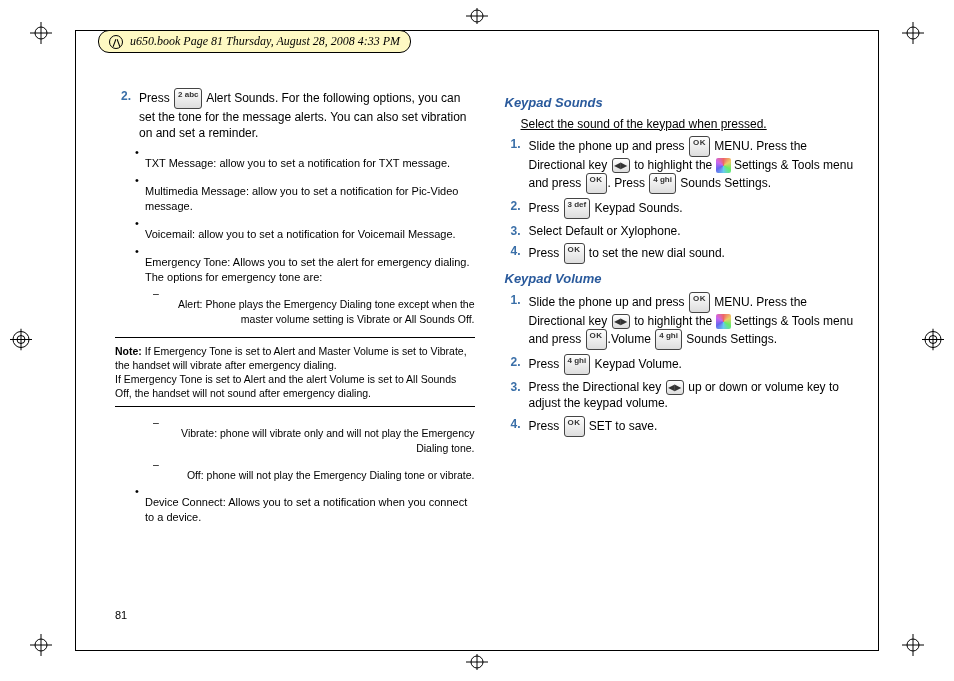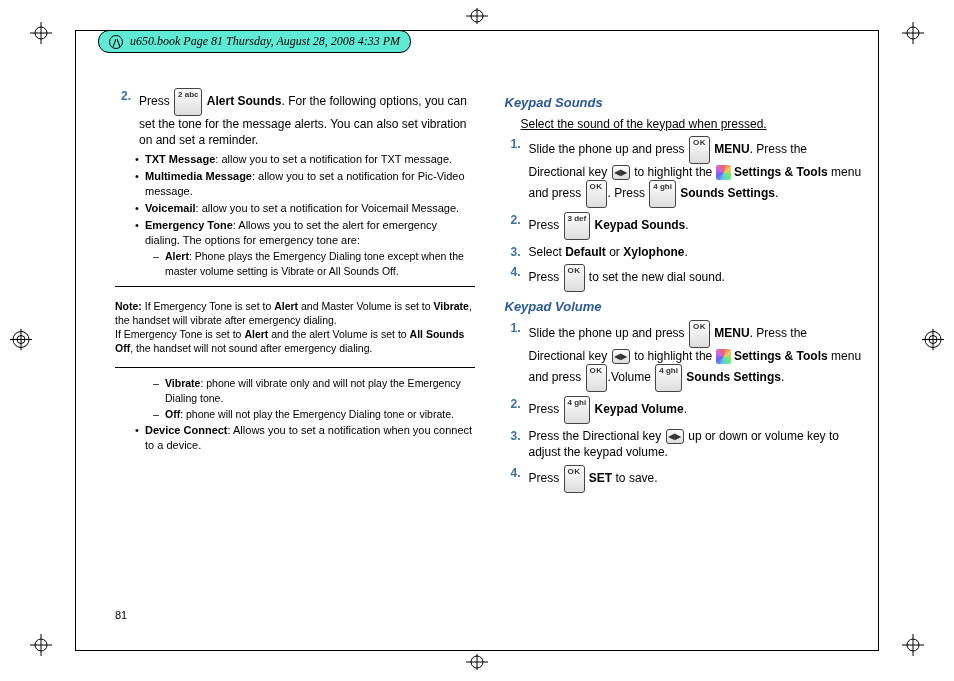--- a/index.html
+++ b/index.html
@@ -29,21 +29,21 @@
     left: 75px; right: 75px; top: 30px; bottom: 30px;
     border: 1px solid #000;
   }
   .header-bar {
     position: absolute;
     left: 98px; top: 30px;
     border: 1px solid #000;
     border-radius: 11px;
     padding: 3px 10px;
     font-size: 12px;
-    background: #5eead4;
+    background: #fef9c3;
     font-family: "Times New Roman", serif;
     font-style: italic;
   }
   .header-bar .icon {
     display: inline-block; width: 14px; height: 14px;
     border: 1px solid #000; border-radius: 50%;
     vertical-align: middle; margin-right: 4px;
     position: relative;
   }
   .header-bar .icon::before, .header-bar .icon::after {
@@ -67,27 +67,27 @@
     padding-right: 8px; flex-shrink: 0;
   }
   .num-step .body { flex: 1; }
 
   .bullet { display: flex; margin: 2px 0 2px 20px; font-size: 11px; }
   .bullet .dot { width: 10px; flex-shrink: 0; }
   .bullet .b-body { flex: 1; font-family: Arial, sans-serif; font-size: 11px; }
 
   .dash { display: flex; margin: 2px 0 2px 38px; font-size: 10.5px; }
   .dash .d { width: 12px; flex-shrink: 0; }
-  .dash .d-body { flex: 1; }
+  .dash .d-body { flex: 1; text-align: right; }
 
   .note-box {
     border-top: 1px solid #000;
     border-bottom: 1px solid #000;
     margin: 8px 0;
-    padding: 12px 0;
+    padding: 6px 0;
     font-size: 10.5px;
   }
   .note-box .lbl { font-weight: bold; }
 
   .section-h {
     color: #2a5a9c;
     font-weight: bold;
     font-style: italic;
     font-size: 13px;
     margin: 6px 0 4px 0;
@@ -96,41 +96,41 @@
 
   .key {
     display: inline-block;
     border: 1px solid #444;
     border-radius: 3px;
     background: linear-gradient(#fff,#ddd);
     font-size: 8px;
     padding: 0 3px;
     vertical-align: middle;
     line-height: 12px;
-    height: 28px;
+    height: 21px;
     font-weight: bold;
     color: #333;
     margin: 0 1px;
   }
   .key.ok { font-weight: bold; letter-spacing: 0.5px; }
   .key.wide { padding: 0 2px; height: 15px; line-height: 14px; }
   .colorsq {
     display: inline-block; width: 15px; height: 15px; vertical-align: middle;
     background: conic-gradient(#e66,#ec6,#6e6,#6ce,#66e,#c6e,#e66);
     border-radius: 2px;
   }
 
   .page-num {
     position: absolute;
     left: 115px;
     bottom: 60px;
     font-size: 11px;
   }
-  b { font-weight: bold; }
-  .cond { font-family: "Arial Narrow", Arial, sans-serif; }
+  b { font-weight: normal; }
+  .cond { font-family: "Arial Narrow", Arial, sans-serif; margin-top: 11px; }
 </style>
 </head>
 <body>
 
 <div class="crop-mark tl"><svg width="22" height="22">
       <circle cx="11" cy="11" r="6" fill="none" stroke="#000"></circle>
       <line x1="11" y1="0" x2="11" y2="22"></line>
       <line x1="0" y1="11" x2="22" y2="11"></line>
     </svg></div>
 <div class="crop-mark tr"><svg width="22" height="22">

